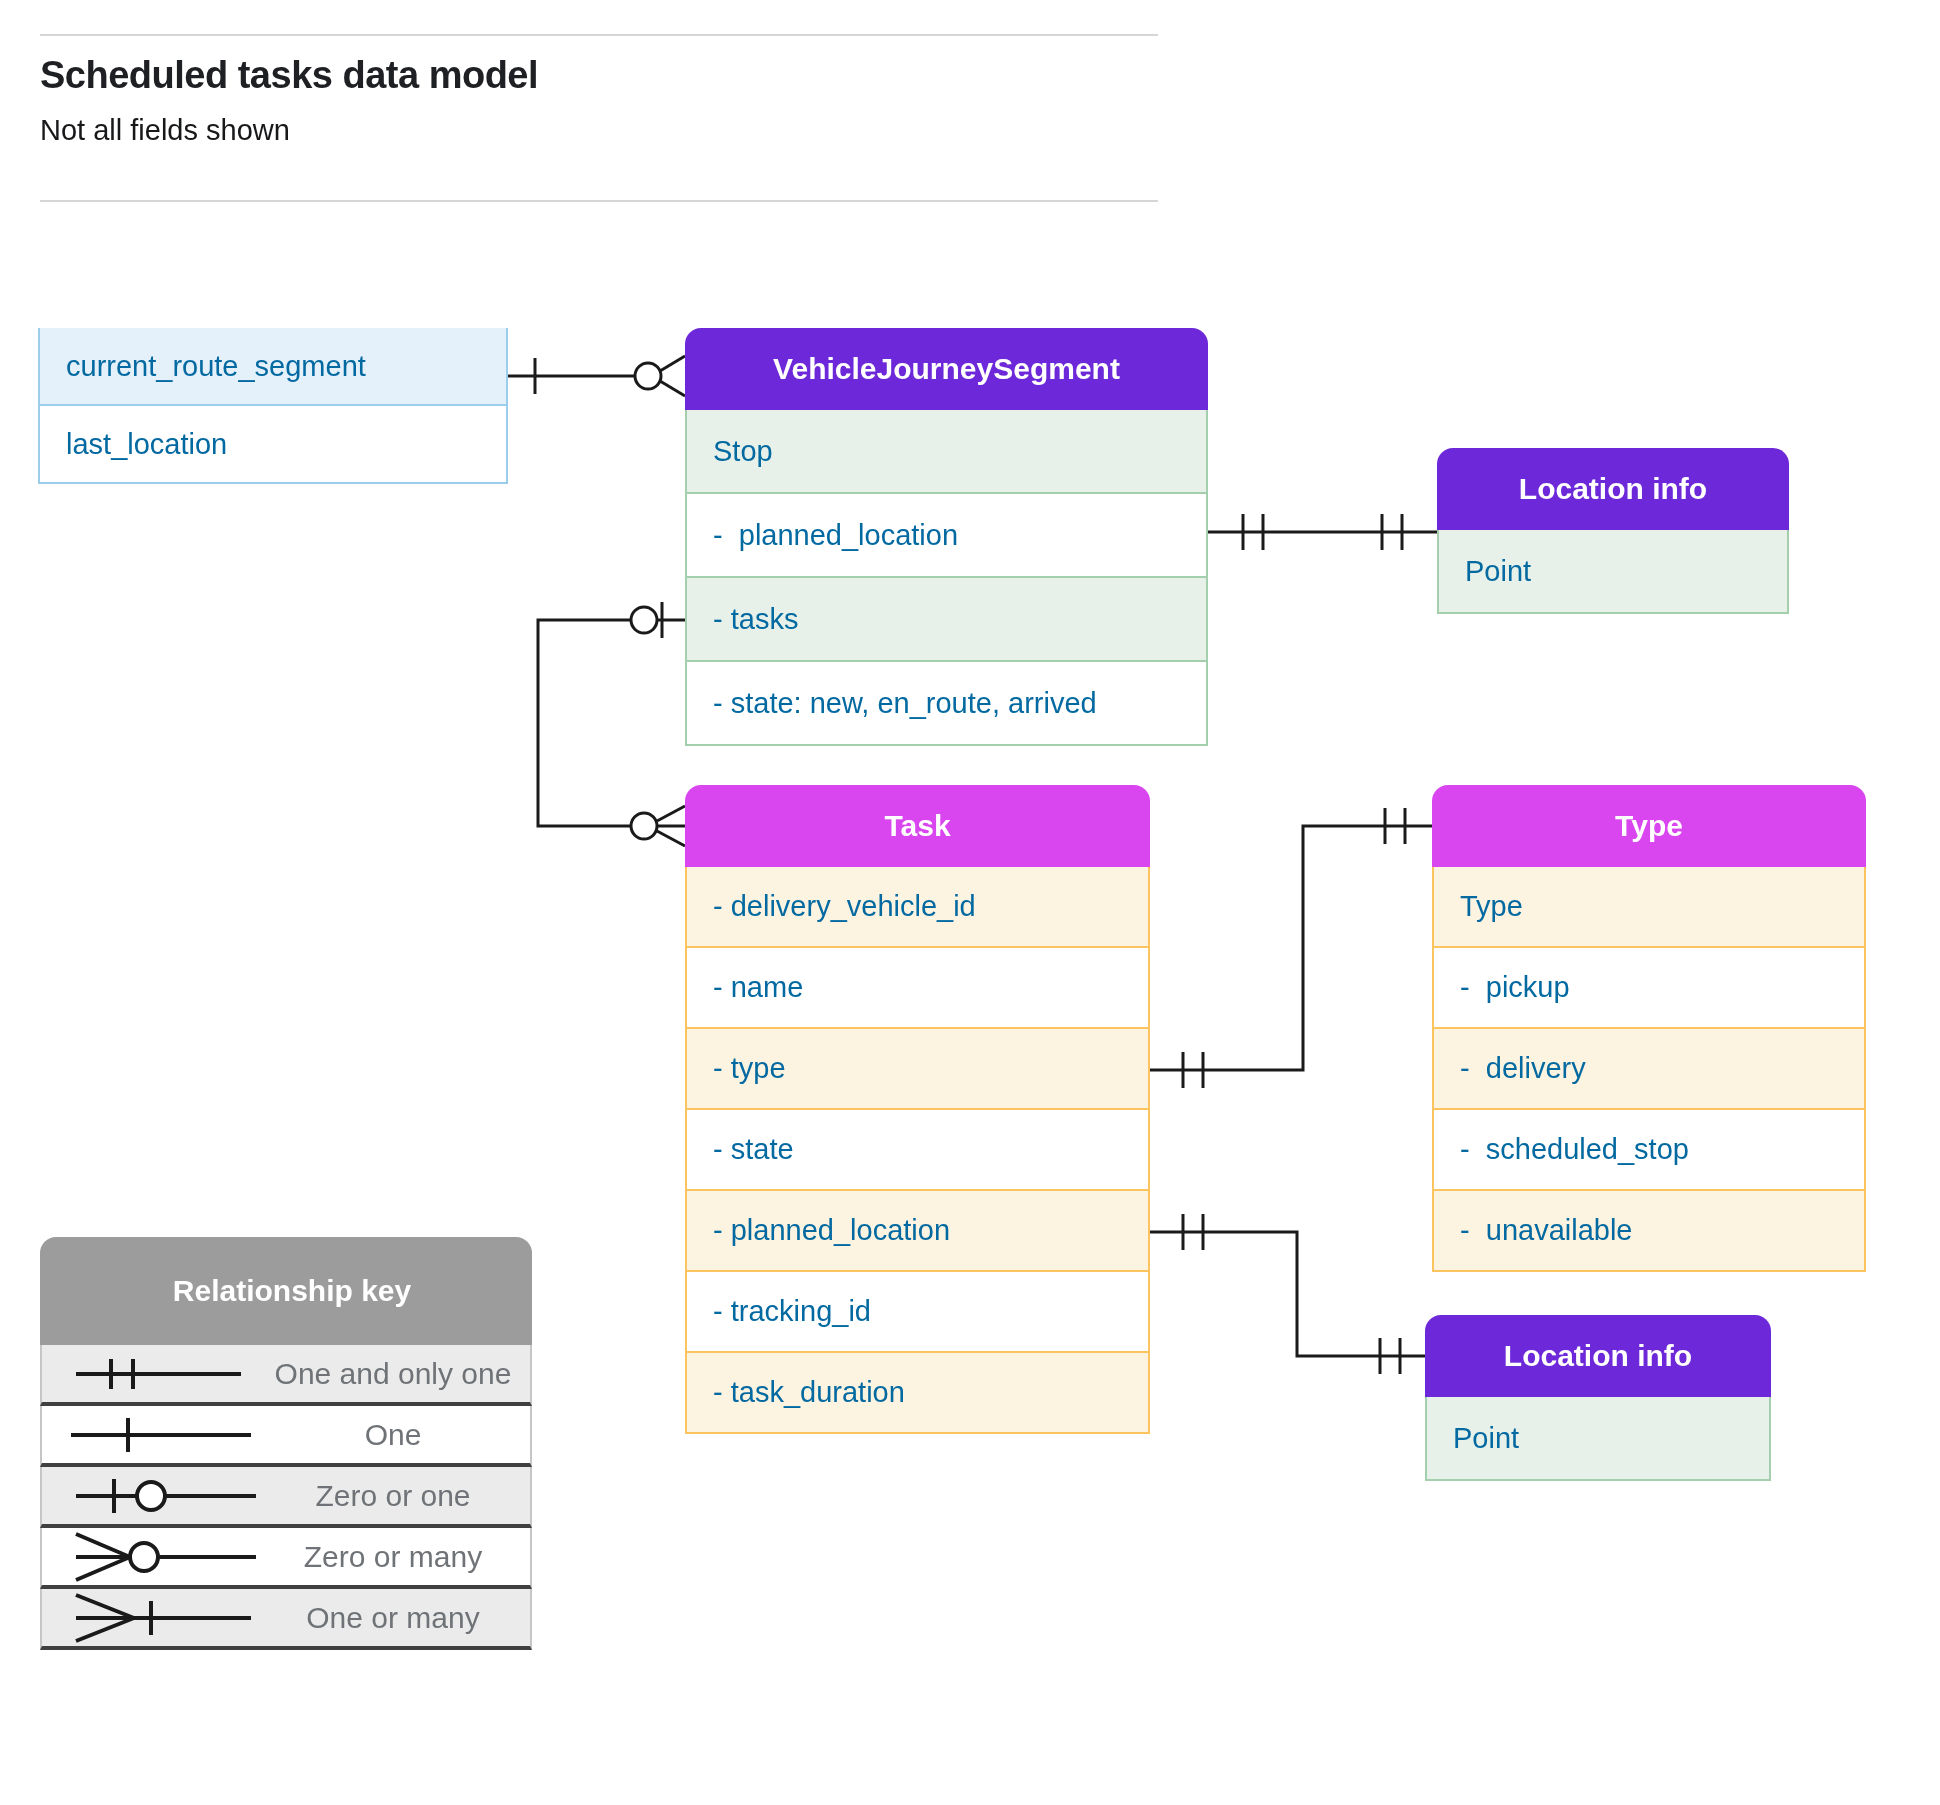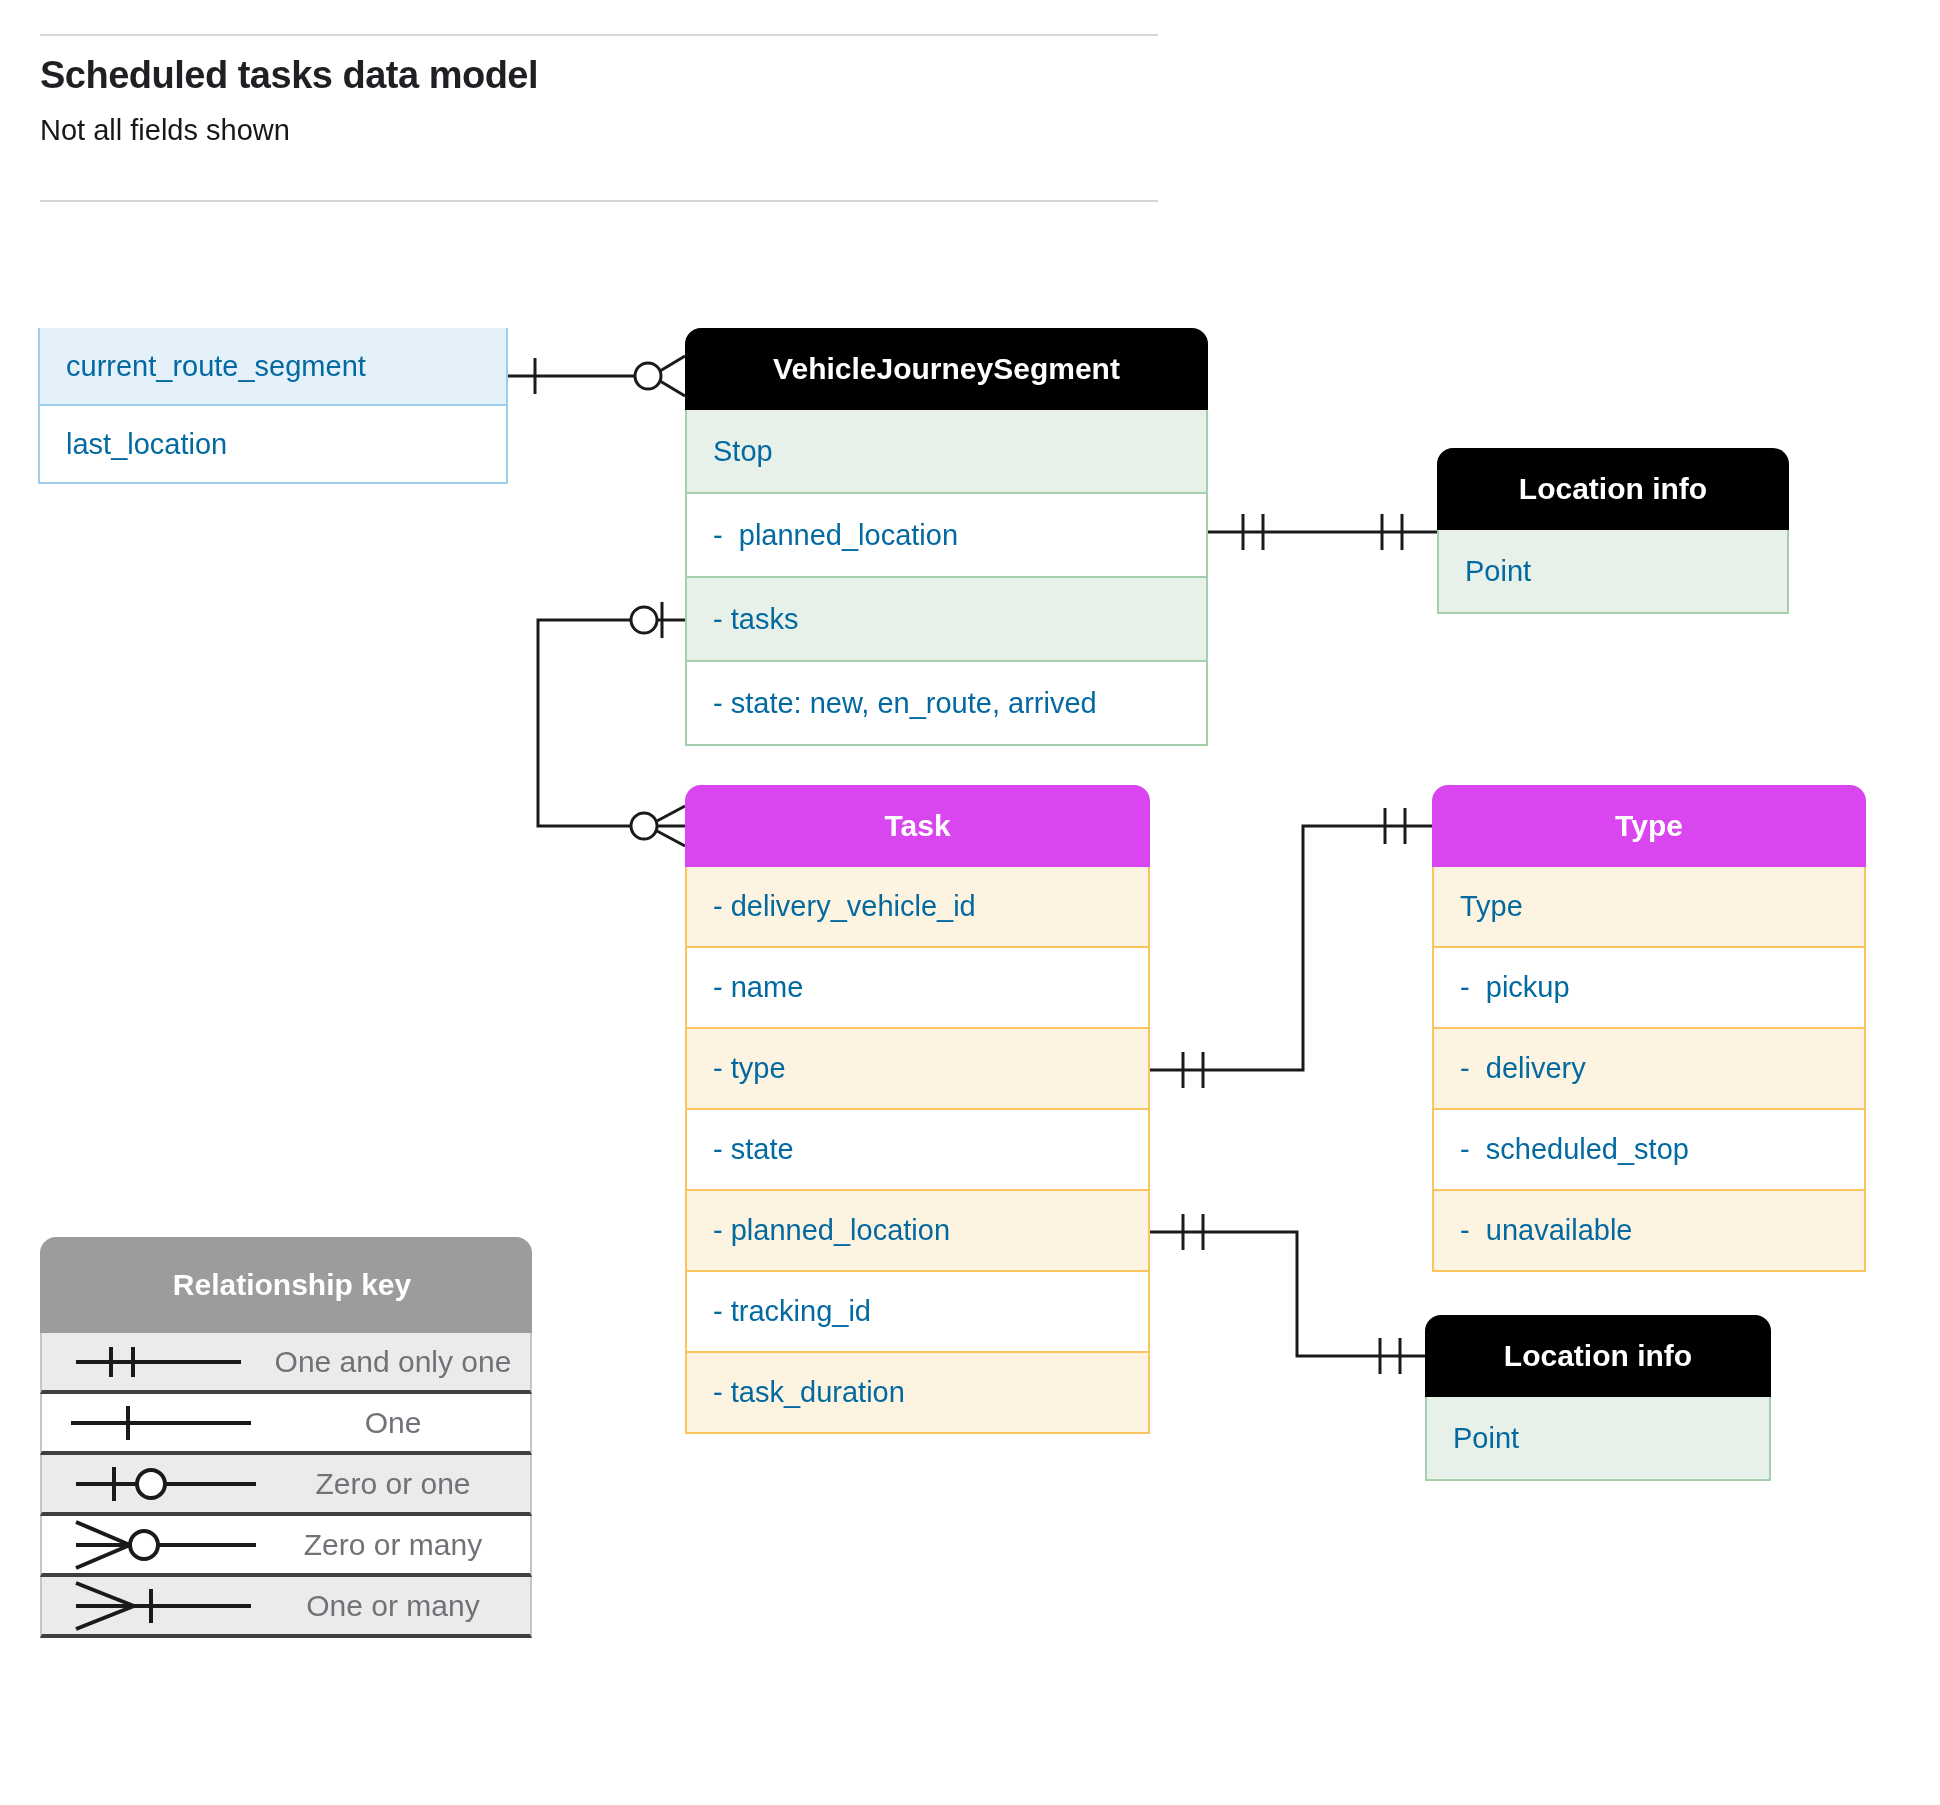--- a/index.html
+++ b/index.html
@@ -21,21 +21,21 @@
   .entity .row{
     display:flex;align-items:center;box-sizing:border-box;
     padding-left:26px;font-size:29px;color:#0369a1;background:#ffffff;
     border-left:2px solid;border-right:2px solid;border-bottom:2px solid;
     white-space:pre;
   }
   
   .blue .hdr{background:#0b86c8;}
   .blue .row{border-color:#9dcdec;}
   .blue .row.shaded{background:#e4f0fa;}
-  .green .hdr{background:#000000;}
+  .green .hdr{background:#6d28d9;}
   .green .row{border-color:#a3cfad;}
   .green .row.shaded{background:#e7f1e9;}
   .orange .hdr{background:#d946ef;}
   .orange .row{border-color:#fbc45e;}
   .orange .row.shaded{background:#fdf3e1;}
 
   
   #entity-delivery-vehicle{left:38px;top:328px;width:470px;}
   #entity-delivery-vehicle .row{height:78px;}
   #entity-vehicle-journey-segment{left:685px;top:328px;width:523px;}
@@ -45,21 +45,21 @@
   #entity-task{left:685px;top:785px;width:465px;}
   #entity-task .row{height:81px;}
   #entity-type{left:1432px;top:785px;width:434px;}
   #entity-type .row{height:81px;}
   #entity-location-info-bottom{left:1425px;top:1315px;width:346px;}
   #entity-location-info-bottom .row{height:84px;}
 
   
   #legend{position:absolute;left:40px;top:1237px;width:492px;}
   #legend .hdr{
-    height:96px;border-radius:16px 16px 0 0;background:#9c9c9c;
+    height:108px;border-radius:16px 16px 0 0;background:#9c9c9c;
     display:flex;align-items:center;justify-content:center;color:#fff;font-weight:bold;font-size:30px;padding-left:12px;
   }
   #legend .krow{
     height:61px;display:flex;align-items:center;box-sizing:border-box;background:#ffffff;
     border-left:2px solid #c6c6c6;border-right:2px solid #c6c6c6;border-bottom:4px solid #404040;
   }
   #legend .krow.shaded{background:#ebebeb;}
   #legend .sym{flex:0 0 195px;padding-left:14px;display:flex;align-items:center;}
   #legend .lbl{flex:1;text-align:center;font-size:30px;color:#6f7377;}
   #legend svg{display:block;}

